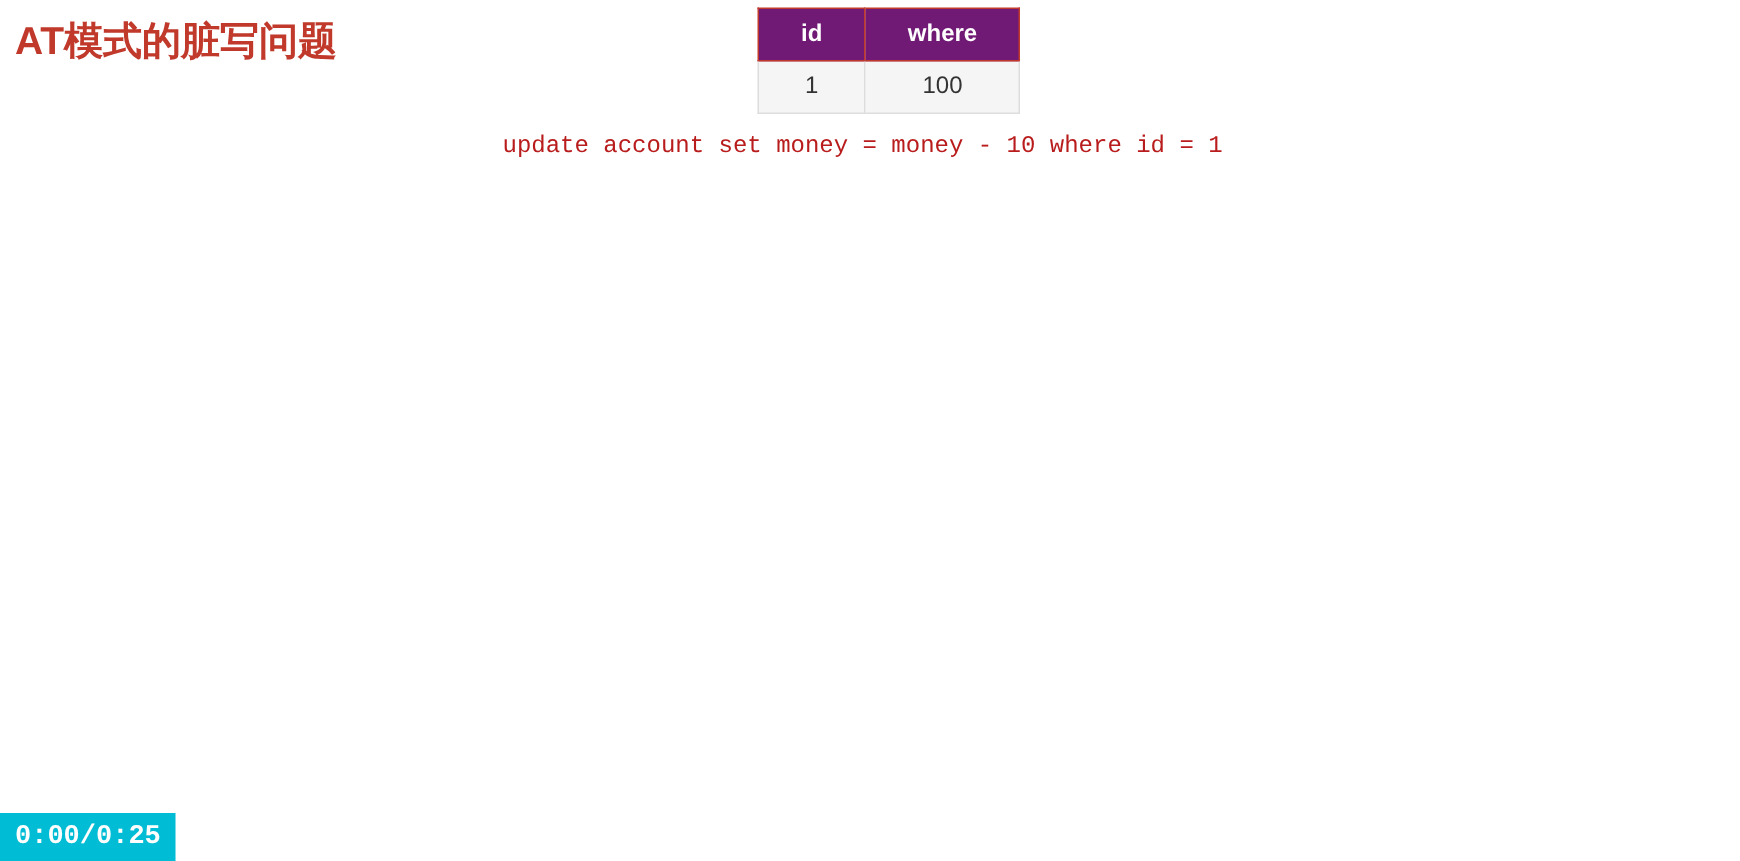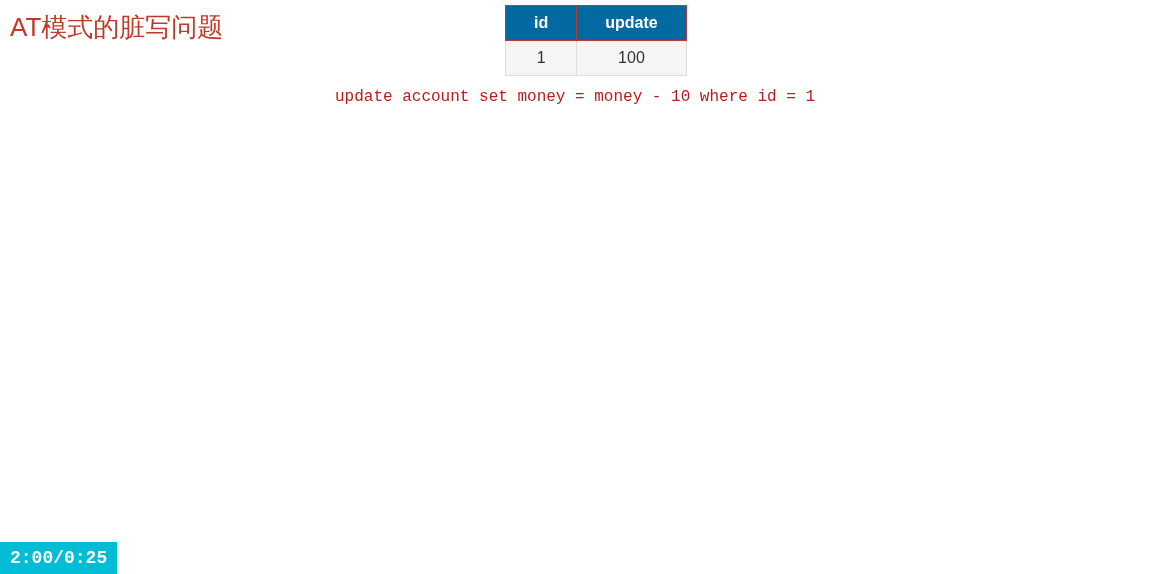--- a/index.html
+++ b/index.html
@@ -15,36 +15,36 @@
       font-family: Arial, sans-serif;
       position: relative;
       overflow: hidden;
     }
 
     .page-title {
       position: absolute;
       top: 10px;
       left: 10px;
       font-size: 26px;
-      font-weight: normal;
+      font-weight: bold;
       color: #c0392b;
     }
 
     .table-container {
       position: absolute;
       top: 5px;
       left: 505px;
     }
 
     table {
       border-collapse: collapse;
     }
 
     table thead tr th {
-      background-color: #0369a1;
+      background-color: #701a75;
       color: #ffffff;
       font-size: 16px;
       font-weight: bold;
       padding: 8px 28px;
       text-align: center;
       border: 1px solid #c0392b;
     }
 
     table tbody tr td {
       background-color: #f5f5f5;
@@ -80,27 +80,27 @@
 </head>
 <body>
 
 <div class="page-title">AT模式的脏写问题</div>
 
 <div class="table-container">
   <table>
     <thead>
       <tr>
         <th>id</th>
-        <th>update</th>
+        <th>where</th>
       </tr>
     </thead>
     <tbody>
       <tr>
         <td>1</td>
         <td>100</td>
       </tr>
     </tbody>
   </table>
 </div>
 
 <div class="sql-text">update account set money = money - 10 where id = 1</div>
 
-<div class="timer-badge">2:00/0:25</div>
+<div class="timer-badge">0:00/0:25</div>
 
 </body></html>

